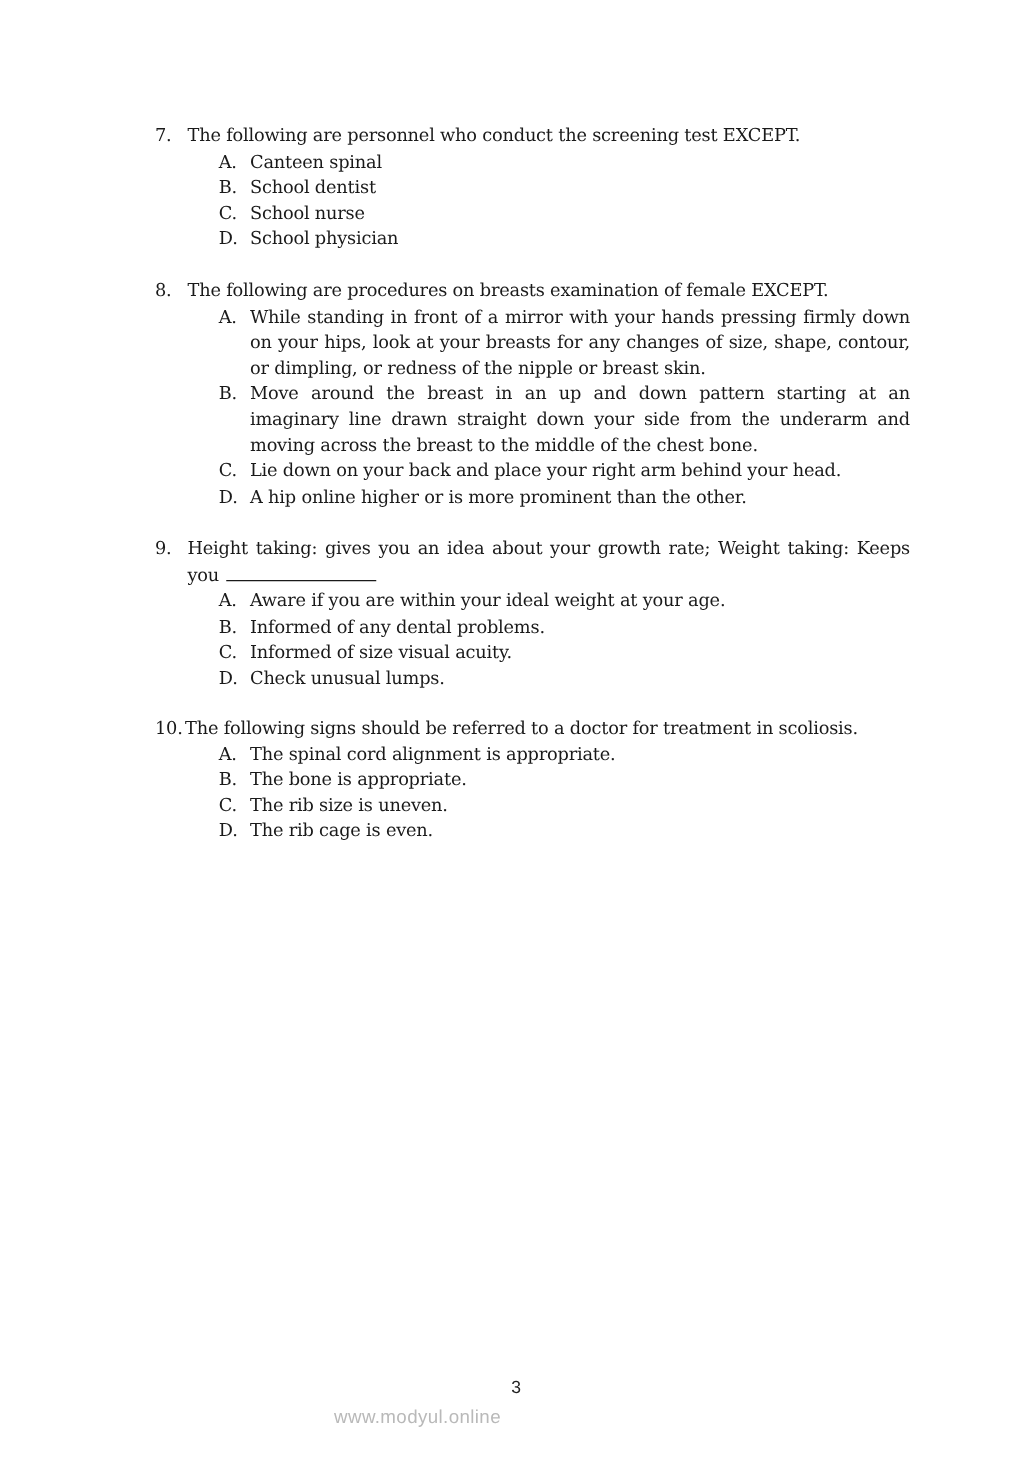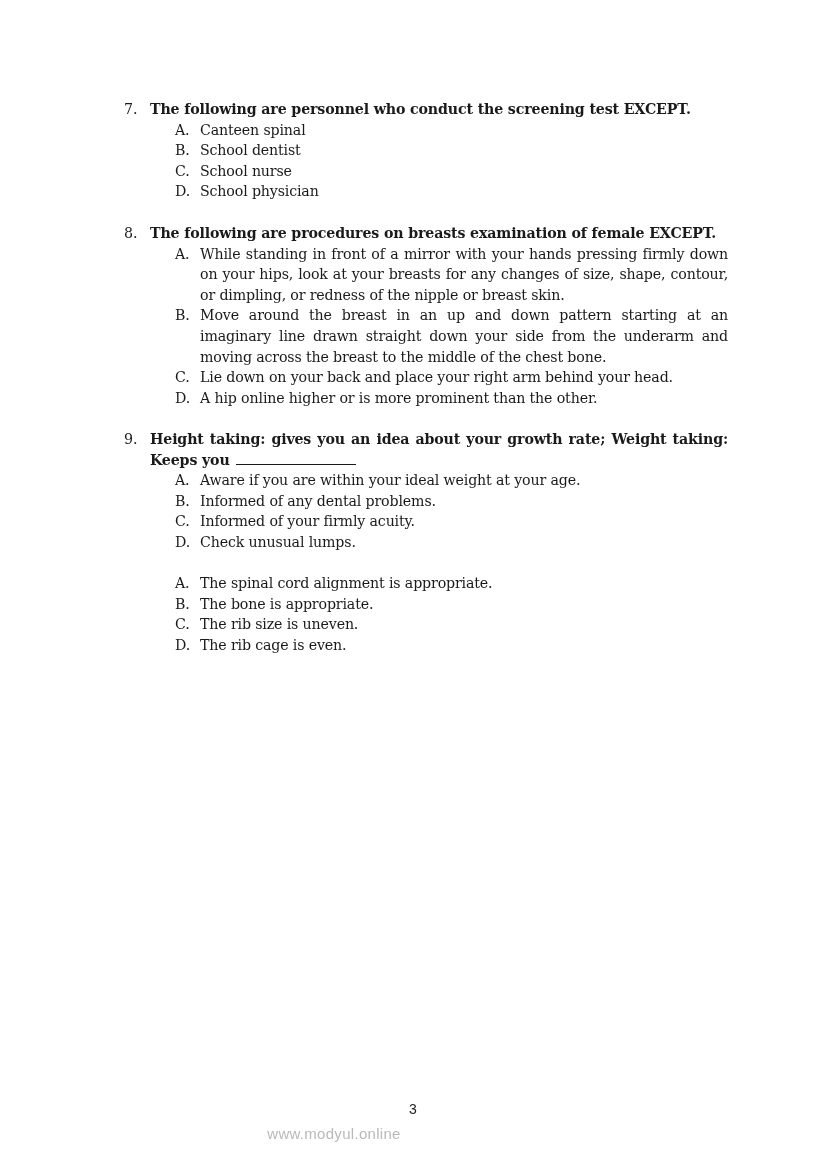--- a/index.html
+++ b/index.html
@@ -9,21 +9,21 @@
     color: #1a1a1a;
   }
   .q {
     position: absolute; left: 124px; width: 604px;
     font-size: 14.2px; line-height: 20.6px;
     letter-spacing: -0.15px;
   }
   .q-stem { display: flex; }
   .q-num { width: 26px; flex: 0 0 26px; }
   .q-num.wide { width: 24px; flex: 0 0 24px; }
-  .q-text { flex: 1; text-align: justify; font-weight: bold; }
+  .q-text { flex: 1; text-align: justify; }
   .opts { margin-left: 51px; }
   .opt { display: flex; }
   .opt-letter { width: 25px; flex: 0 0 25px; }
   .opt-text { flex: 1; text-align: justify; }
   .blank {
     display: inline-block; width: 120px; border-bottom: 1px solid #1a1a1a;
     height: 14px; vertical-align: baseline; margin-left: 6px;
   }
   .page-num {
     position: absolute; top: 1101px; left: 0; width: 826px; text-align: center;
@@ -97,30 +97,34 @@
     <div class="opt">
         <span class="opt-letter">A.</span>
         <span class="opt-text">Aware if you are within your ideal weight at your age.</span>
       </div>
     <div class="opt">
         <span class="opt-letter">B.</span>
         <span class="opt-text">Informed of any dental problems.</span>
       </div>
     <div class="opt">
         <span class="opt-letter">C.</span>
-        <span class="opt-text">Informed of your firmly acuity.</span>
+        <span class="opt-text">Informed of size visual acuity.</span>
       </div>
     <div class="opt">
         <span class="opt-letter">D.</span>
         <span class="opt-text">Check unusual lumps.</span>
       </div>
   </div>
 </div>
 
 <div class="q" style="top:573px;">
+  <div class="q-stem">
+    <span class="q-num wide">10.</span>
+    <span class="q-text">The following signs should be referred to a doctor for treatment in scoliosis.</span>
+  </div>
   <div class="opts">
     <div class="opt">
         <span class="opt-letter">A.</span>
         <span class="opt-text">The spinal cord alignment is appropriate.</span>
       </div>
     <div class="opt">
         <span class="opt-letter">B.</span>
         <span class="opt-text">The bone is appropriate.</span>
       </div>
     <div class="opt">

